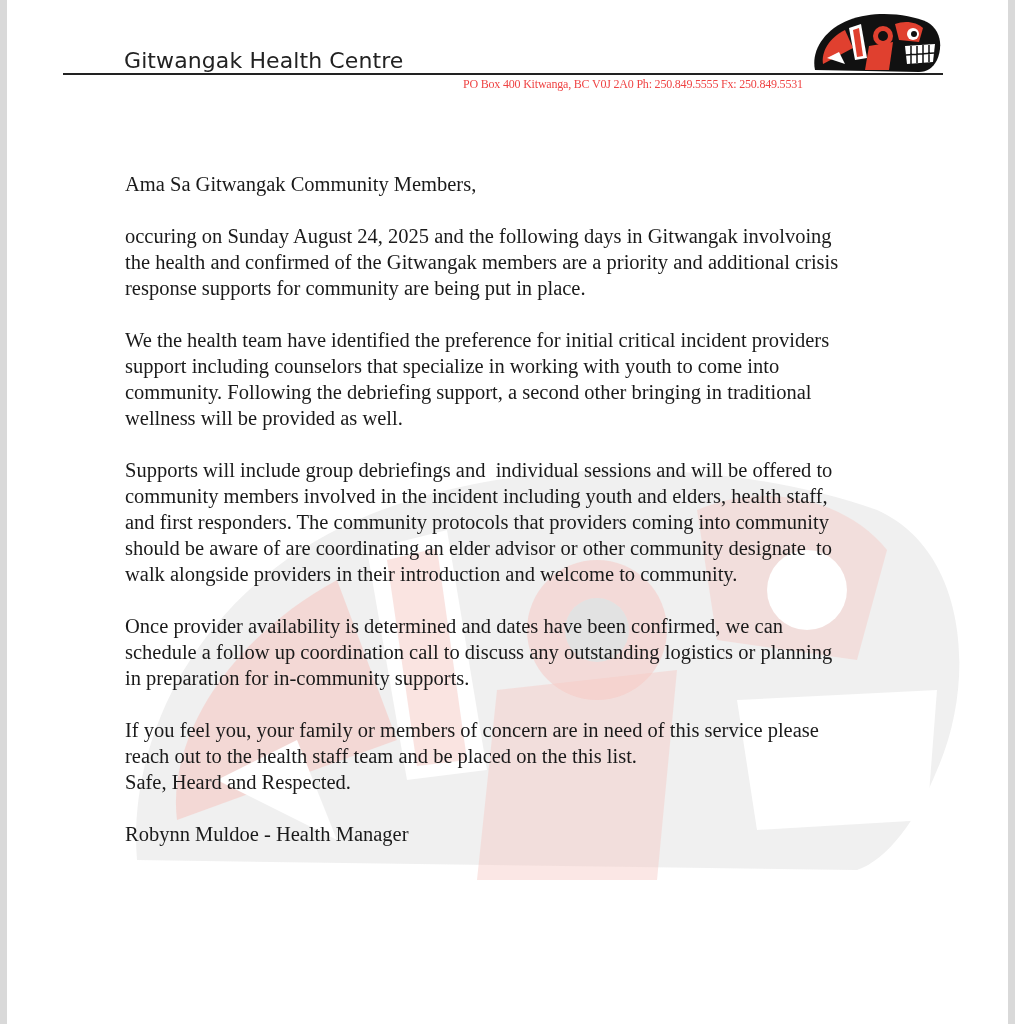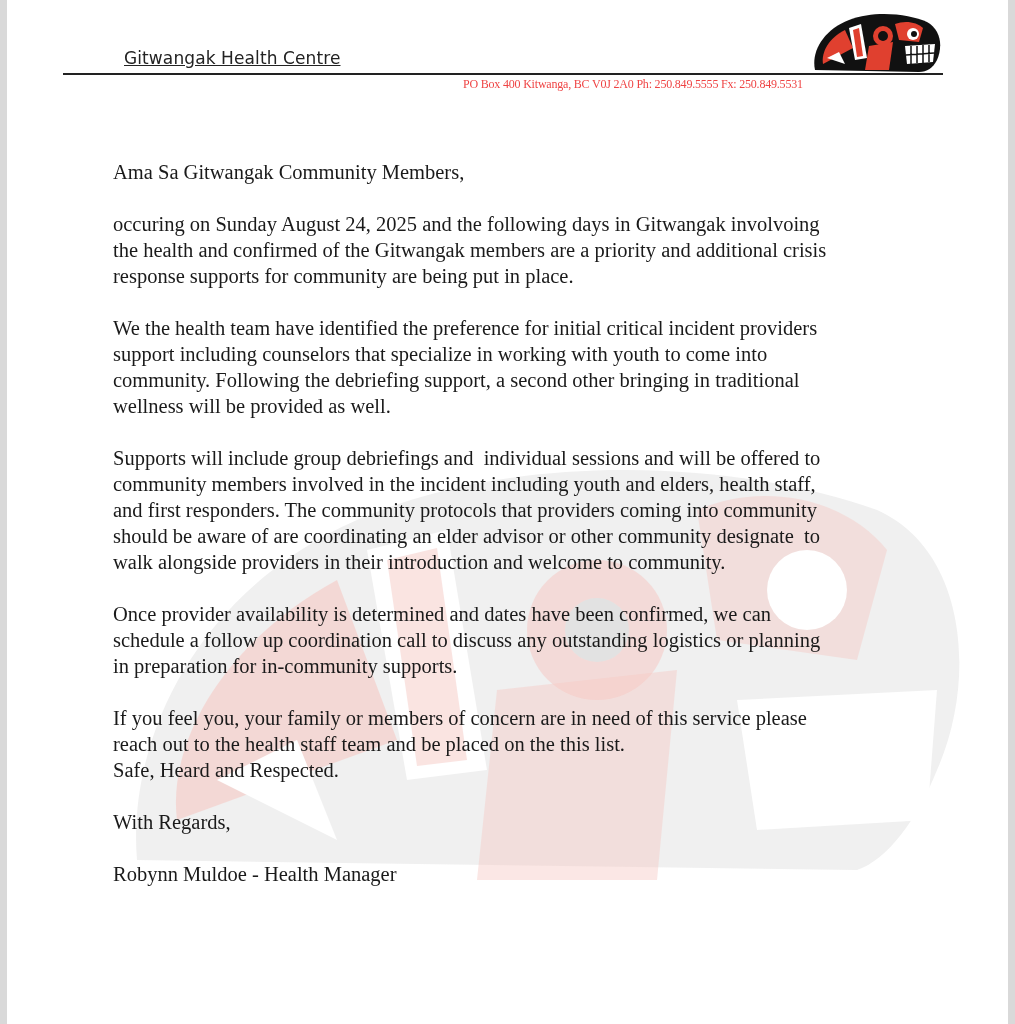--- a/index.html
+++ b/index.html
@@ -8,40 +8,39 @@
       background: #d9d9d9;
       position: relative;
     }
     .page {
       position: absolute; left: 7px; top: 0; width: 1001px; height: 1024px;
       background: #ffffff;
       overflow: hidden;
     }
     .org-name {
       position: absolute; left: 117px; top: 48px;
-      font-family: "DejaVu Sans", sans-serif; font-size: 17px; color: #222;
+      font-family: "DejaVu Sans", sans-serif; font-size: 22px; color: #222;
       letter-spacing: 0.1px;
-      text-decoration: underline;
     }
     .header-rule {
       position: absolute; left: 56px; top: 73px; width: 880px; height: 2px; background: #222;
     }
     .address {
       position: absolute; left: 456px; top: 77px;
       font-family: Liberation Serif, serif; font-size: 12px; color: #ef4444;
       letter-spacing: -0.2px; white-space: nowrap;
     }
     .logo { position: absolute; left: 802px; top: 12px; width: 134px; height: 62px; }
     .watermark { position: absolute; left: 110px; top: 440px; width: 860px; height: 440px; opacity: 0.28; }
 
     .letter {
       position: absolute; left: 102px; top: 155px; width: 830px;
       font-family: "Liberation Serif", serif; font-size: 20.5px; line-height: 26px; color: #1a1a1a;
     }
-    .letter p { margin: 4px; }
+    .letter p { margin: 16px; }
     .line { display: block; white-space: nowrap; }
     .greeting { margin-bottom: 26px !important; }
     .para { margin-bottom: 26px !important; }
     .closing { margin-bottom: 26px !important; }
   </style>
 </head>
 <body>
 
 <div class="page">
 
@@ -108,17 +107,16 @@
       <span class="line">schedule a follow up coordination call to discuss any outstanding logistics or planning</span>
       <span class="line">in preparation for in-community supports.</span>
     </p>
 
     <p class="para">
       <span class="line">If you feel you, your family or members of concern are in need of this service please</span>
       <span class="line">reach out to the health staff team and be placed on the this list.</span>
       <span class="line">Safe, Heard and Respected.</span>
     </p>
 
-    <p class="closing">With Regards,</p>
     <p>Robynn Muldoe - Health Manager</p>
   </div>
 
 </div>
 
 </body></html>

